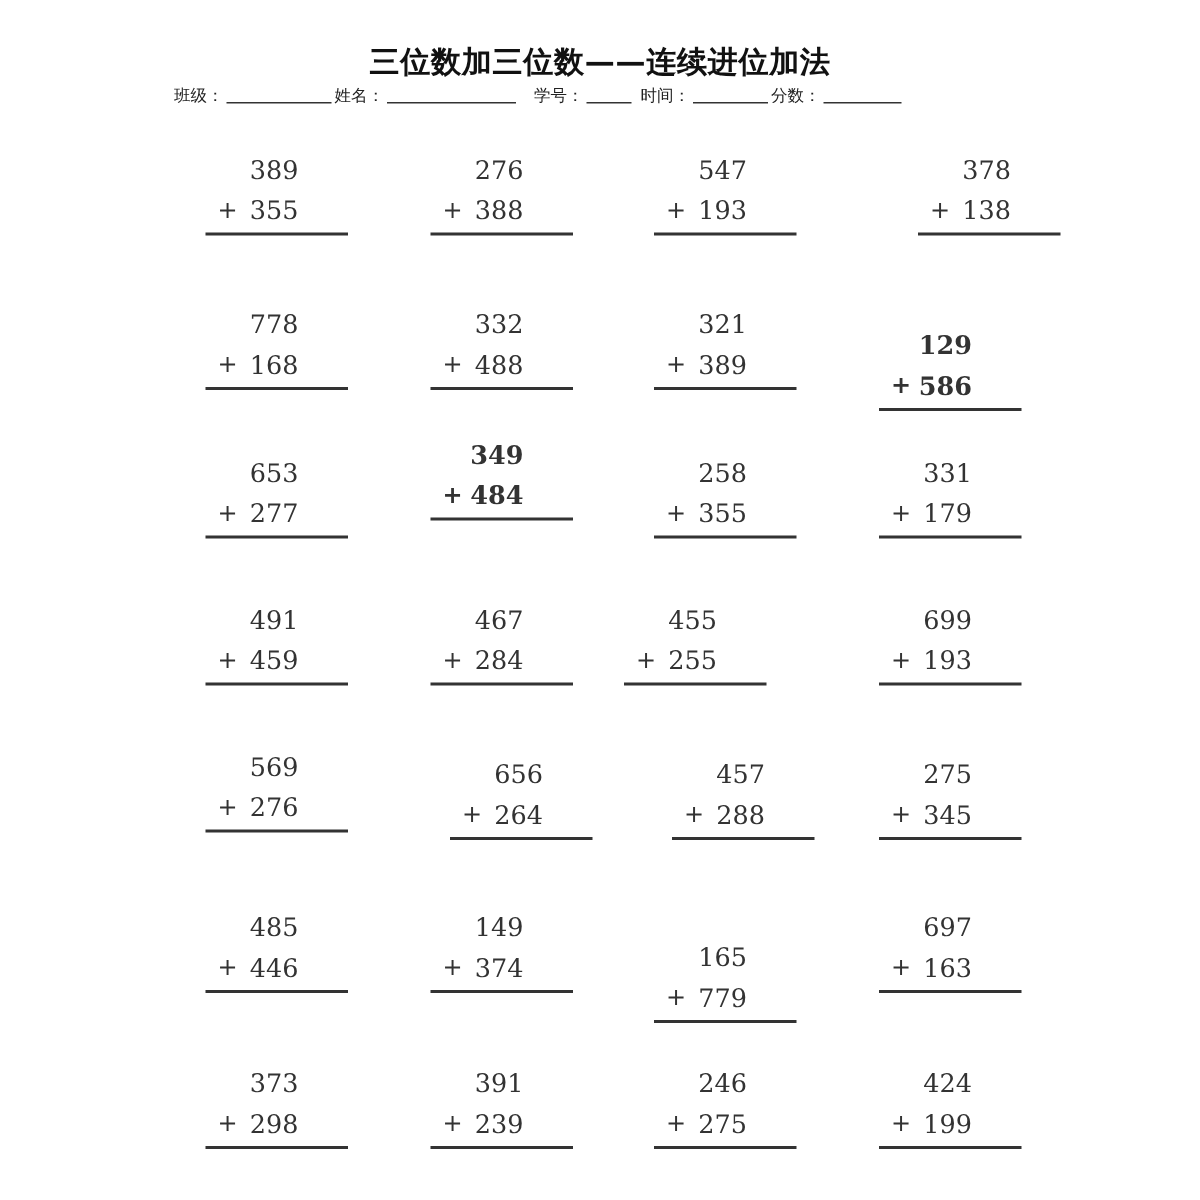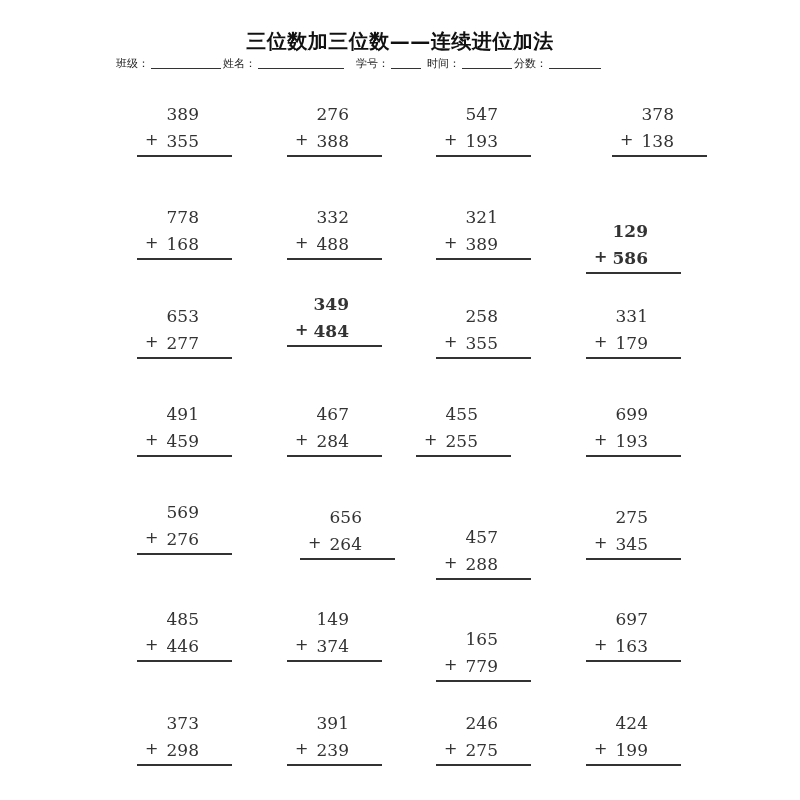--- a/index.html
+++ b/index.html
@@ -159,21 +159,21 @@
       <span class="num plus">+</span>
       <span class="num bottom">276</span>
       <div class="rule"></div>
     </div>
     <div class="problem" style="top: 507px; left: 300px;">
       <span class="num top">656</span>
       <span class="num plus">+</span>
       <span class="num bottom">264</span>
       <div class="rule"></div>
     </div>
-    <div class="problem" style="top: 507px; left: 436px; margin-top: 20px;">
+    <div class="problem" style="top: 507px; left: 448px;">
       <span class="num top">457</span>
       <span class="num plus">+</span>
       <span class="num bottom">288</span>
       <div class="rule"></div>
     </div>
     <div class="problem" style="top: 507px; left: 586px;">
       <span class="num top">275</span>
       <span class="num plus">+</span>
       <span class="num bottom">345</span>
       <div class="rule"></div>

